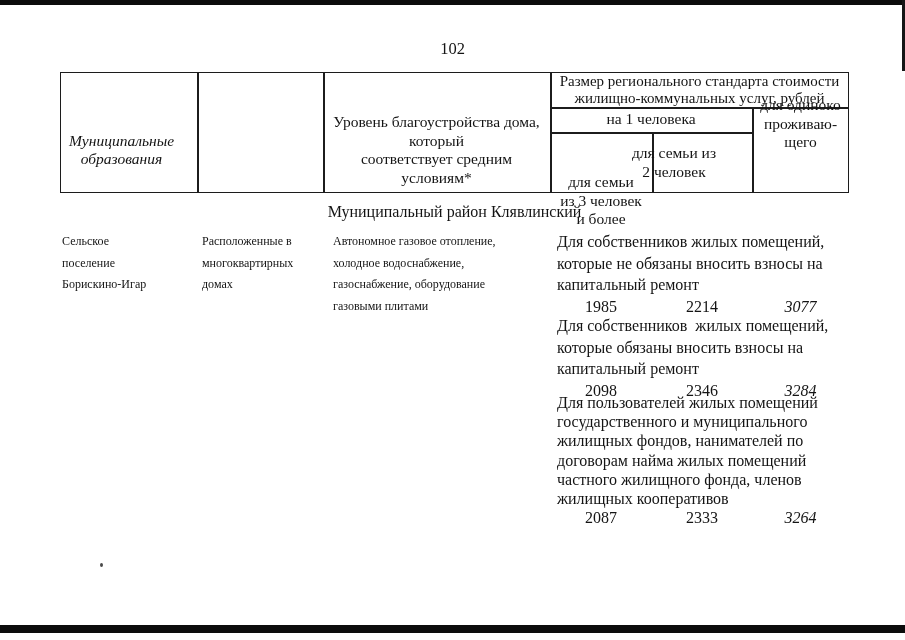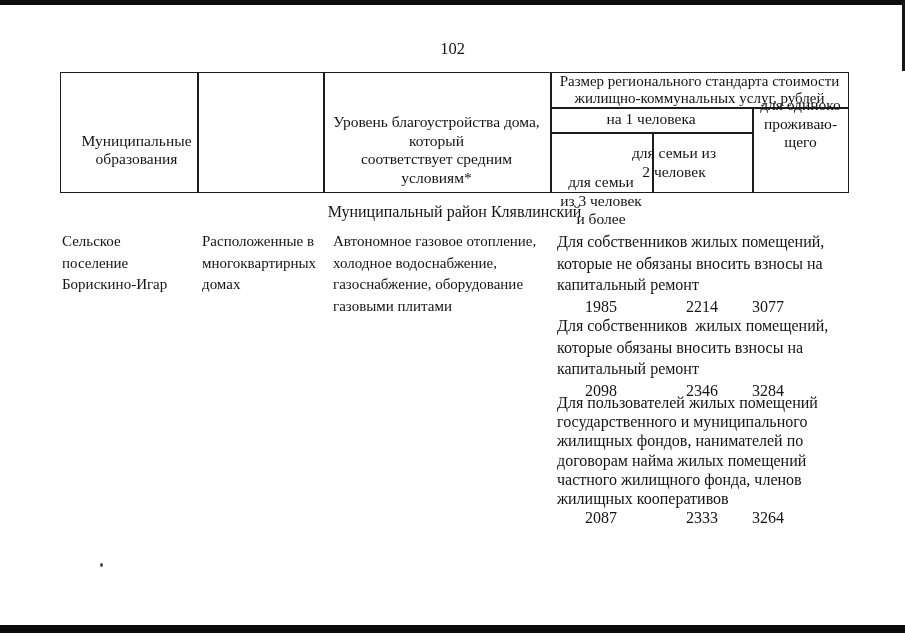--- a/index.html
+++ b/index.html
@@ -38,56 +38,56 @@
   .vl-5 { left: 752px; top: 107px; height: 86px; }
   .hl-1 { left: 550px; top: 107px; width: 299px; }
   .hl-2 { left: 550px; top: 132px; width: 202px; }
 
   
   .cell {
     position: absolute; display: flex; align-items: center; justify-content: center;
     text-align: center; white-space: pre;
     font-size: 15.5px; line-height: 18.5px; border-radius: 7px;
   }
-  .h-municipal  { left: 68px;  top: 107px; width: 137px; height: 86px; }
+  .h-municipal  { left: 53px;  top: 107px; width: 137px; height: 86px; font-style: italic; }
   .h-category   { left: 197px; top: 107px; width: 126px; height: 86px; }
   .h-level      { left: 323px; top: 107px; width: 227px; height: 86px; }
   .h-standard   { left: 550px; top: 72px;  width: 299px; height: 35px; font-size: 15px; line-height: 16.5px; }
   .h-per-person { left: 550px; top: 107px; width: 202px; height: 25px; }
   .h-family3    { left: 550px; top: 132px; width: 102px; height: 68px; margin-top: 35px; }
   .h-family2    { left: 624px; top: 132px; width: 100px; height: 61px; }
   .h-single     { left: 752px; top: 90px; width: 97px;  height: 68px; }
 
   
   .section-title {
     position: absolute; left: 60px; top: 203px; width: 789px;
     text-align: center; font-size: 16px;
   }
   .body-cell {
     position: absolute; white-space: pre;
-    font-size: 15px; line-height: 21.5px;
+    font-size: 12px; line-height: 21.5px;
   }
   .c-municipality { left: 62px;  top: 231px; }
   .c-category     { left: 202px; top: 231px; }
   .c-level        { left: 333px; top: 231px; }
 
   .tariff-block { position: absolute; left: 550px; width: 300px; }
   .tb-0 { top: 231px; }
   .tb-1 { top: 315px; }
   .tb-2 { top: 393px; }
   .tariff-desc {
     padding-left: 7px; white-space: pre;
     font-size: 16px; line-height: 21.5px;
   }
   .tb-2 .tariff-desc { line-height: 19.2px; }
   .nums-row { display: flex; font-size: 16px; line-height: 21.5px; }
   .tb-2 .nums-row { line-height: 19.2px; }
   .num-family3 { width: 102px; text-align: center; }
   .num-family2 { width: 100px; text-align: center; }
-  .num-single  { width: 97px;  text-align: left; }
+  .num-single  { width: 97px;  text-align: center; font-style: italic; }
 </style>
 </head>
 <body>
 
 <div class="page">
 
   <div class="top-bar"></div>
   <div class="bottom-bar"></div>
   <div class="right-mark"></div>
   <div class="speck"></div>

